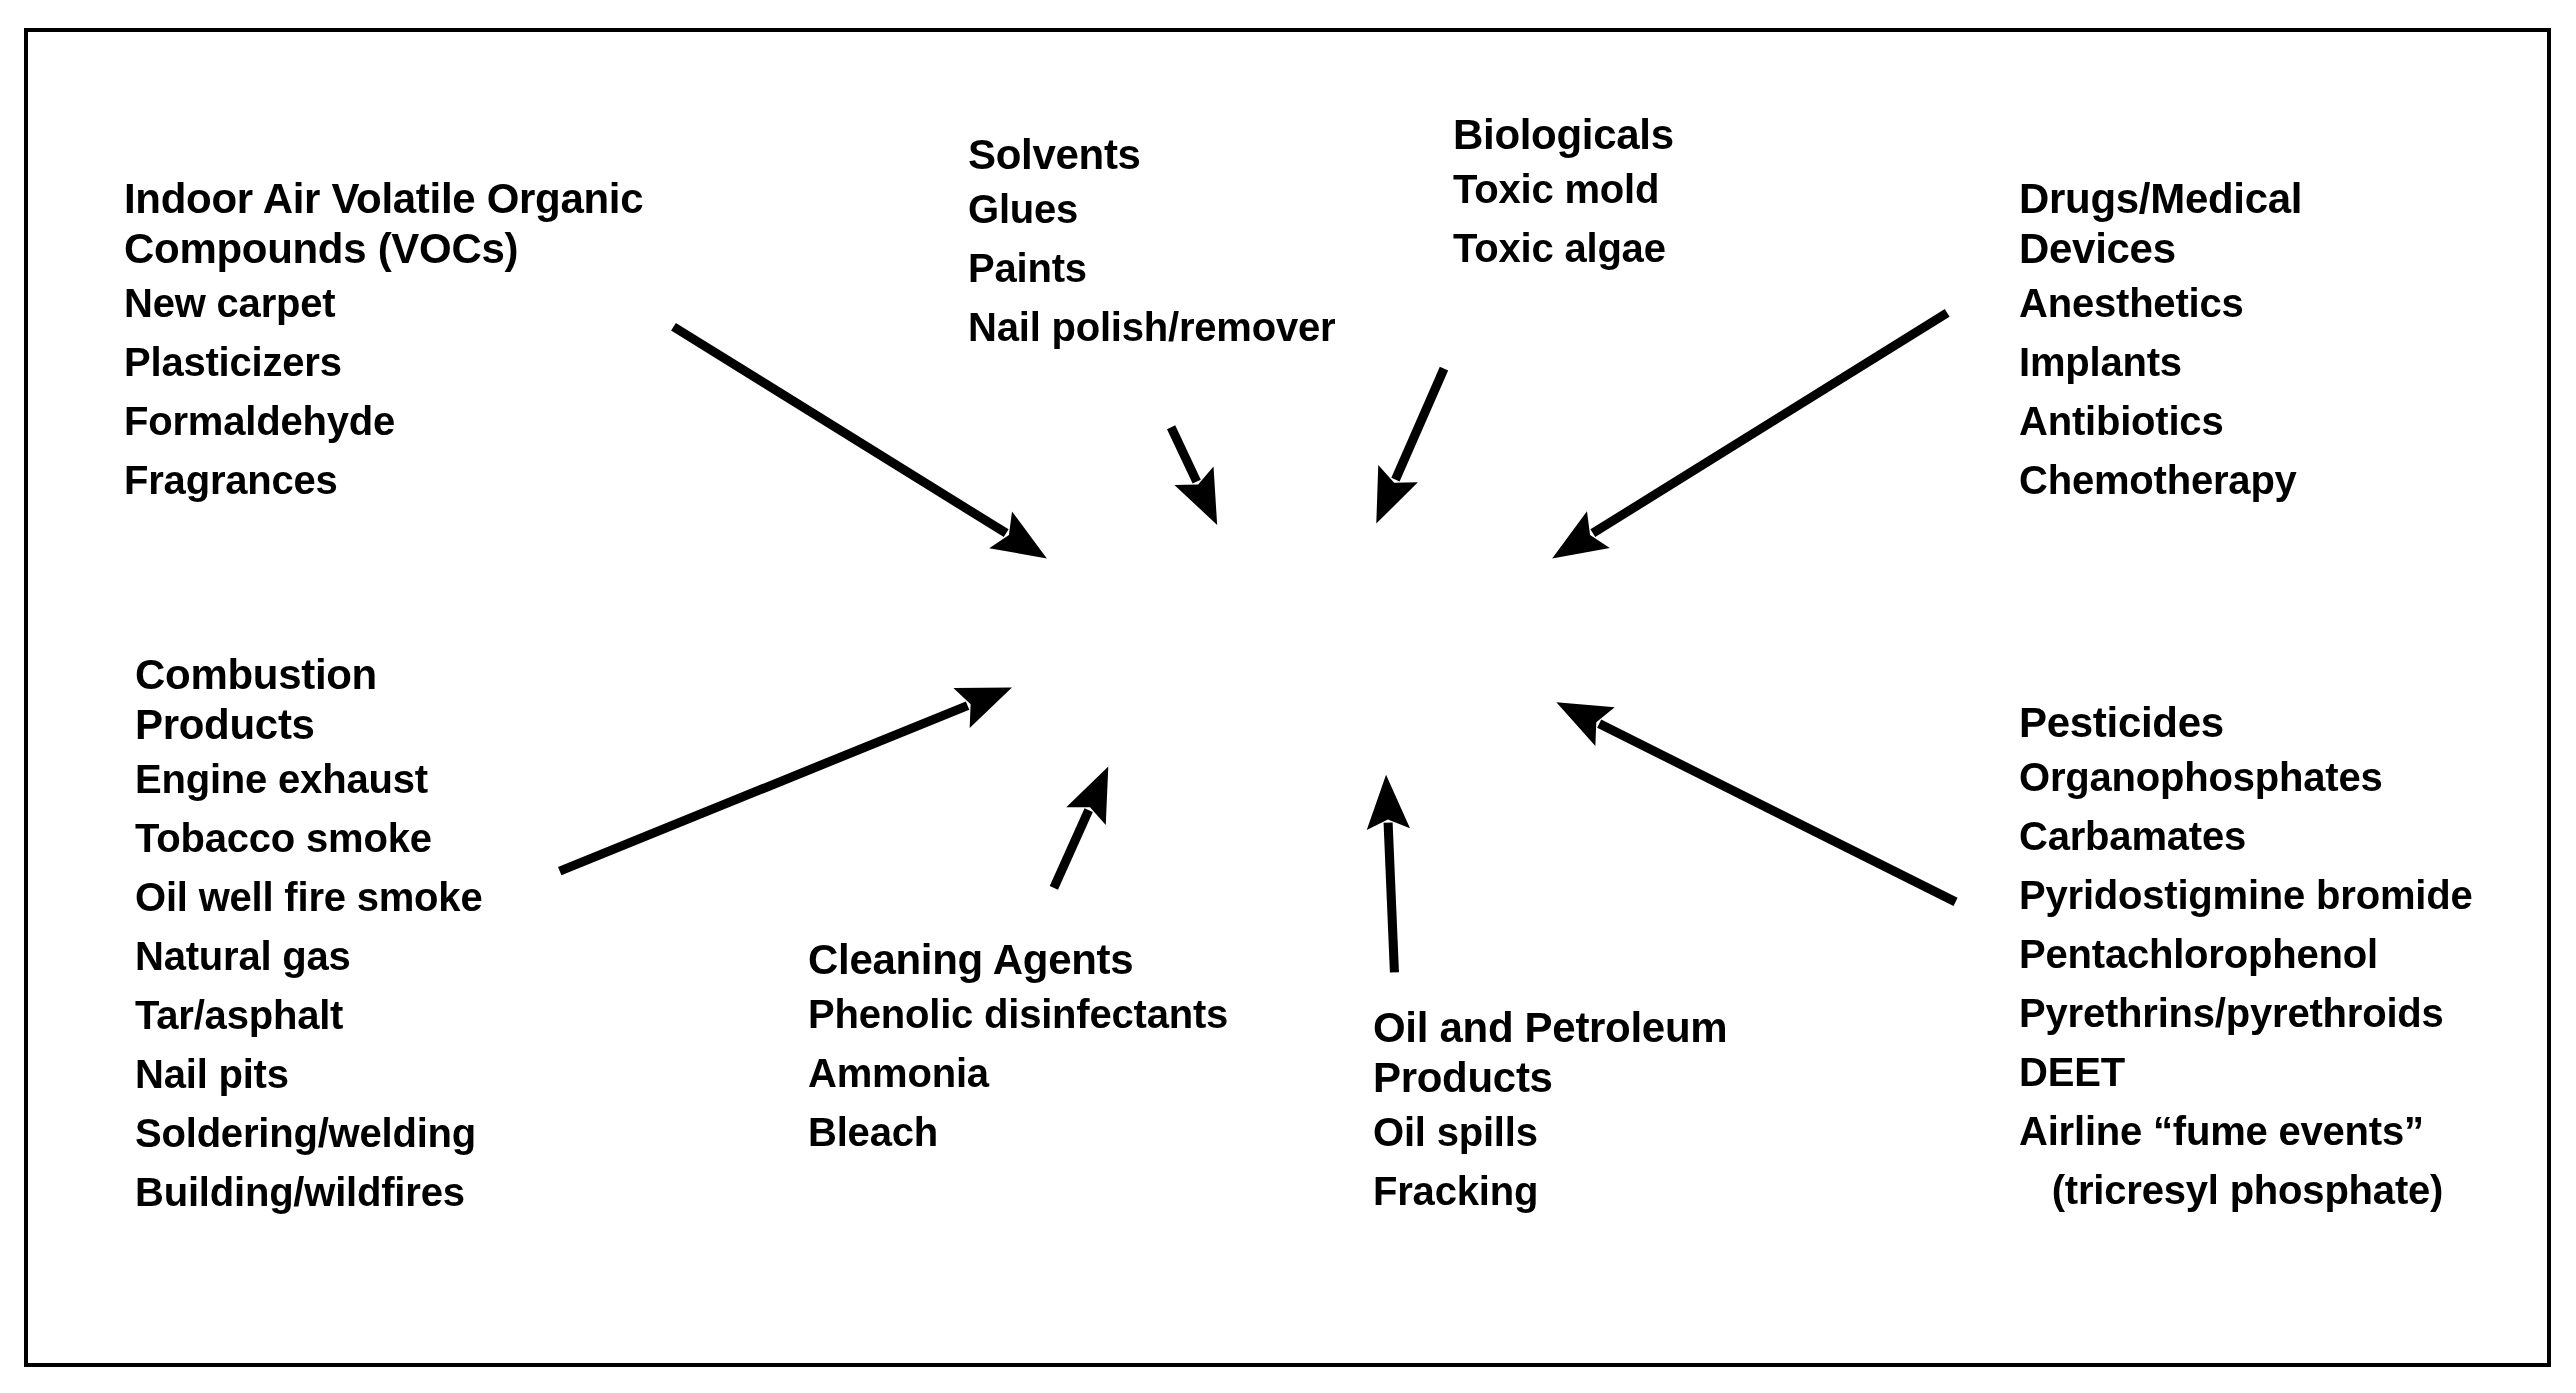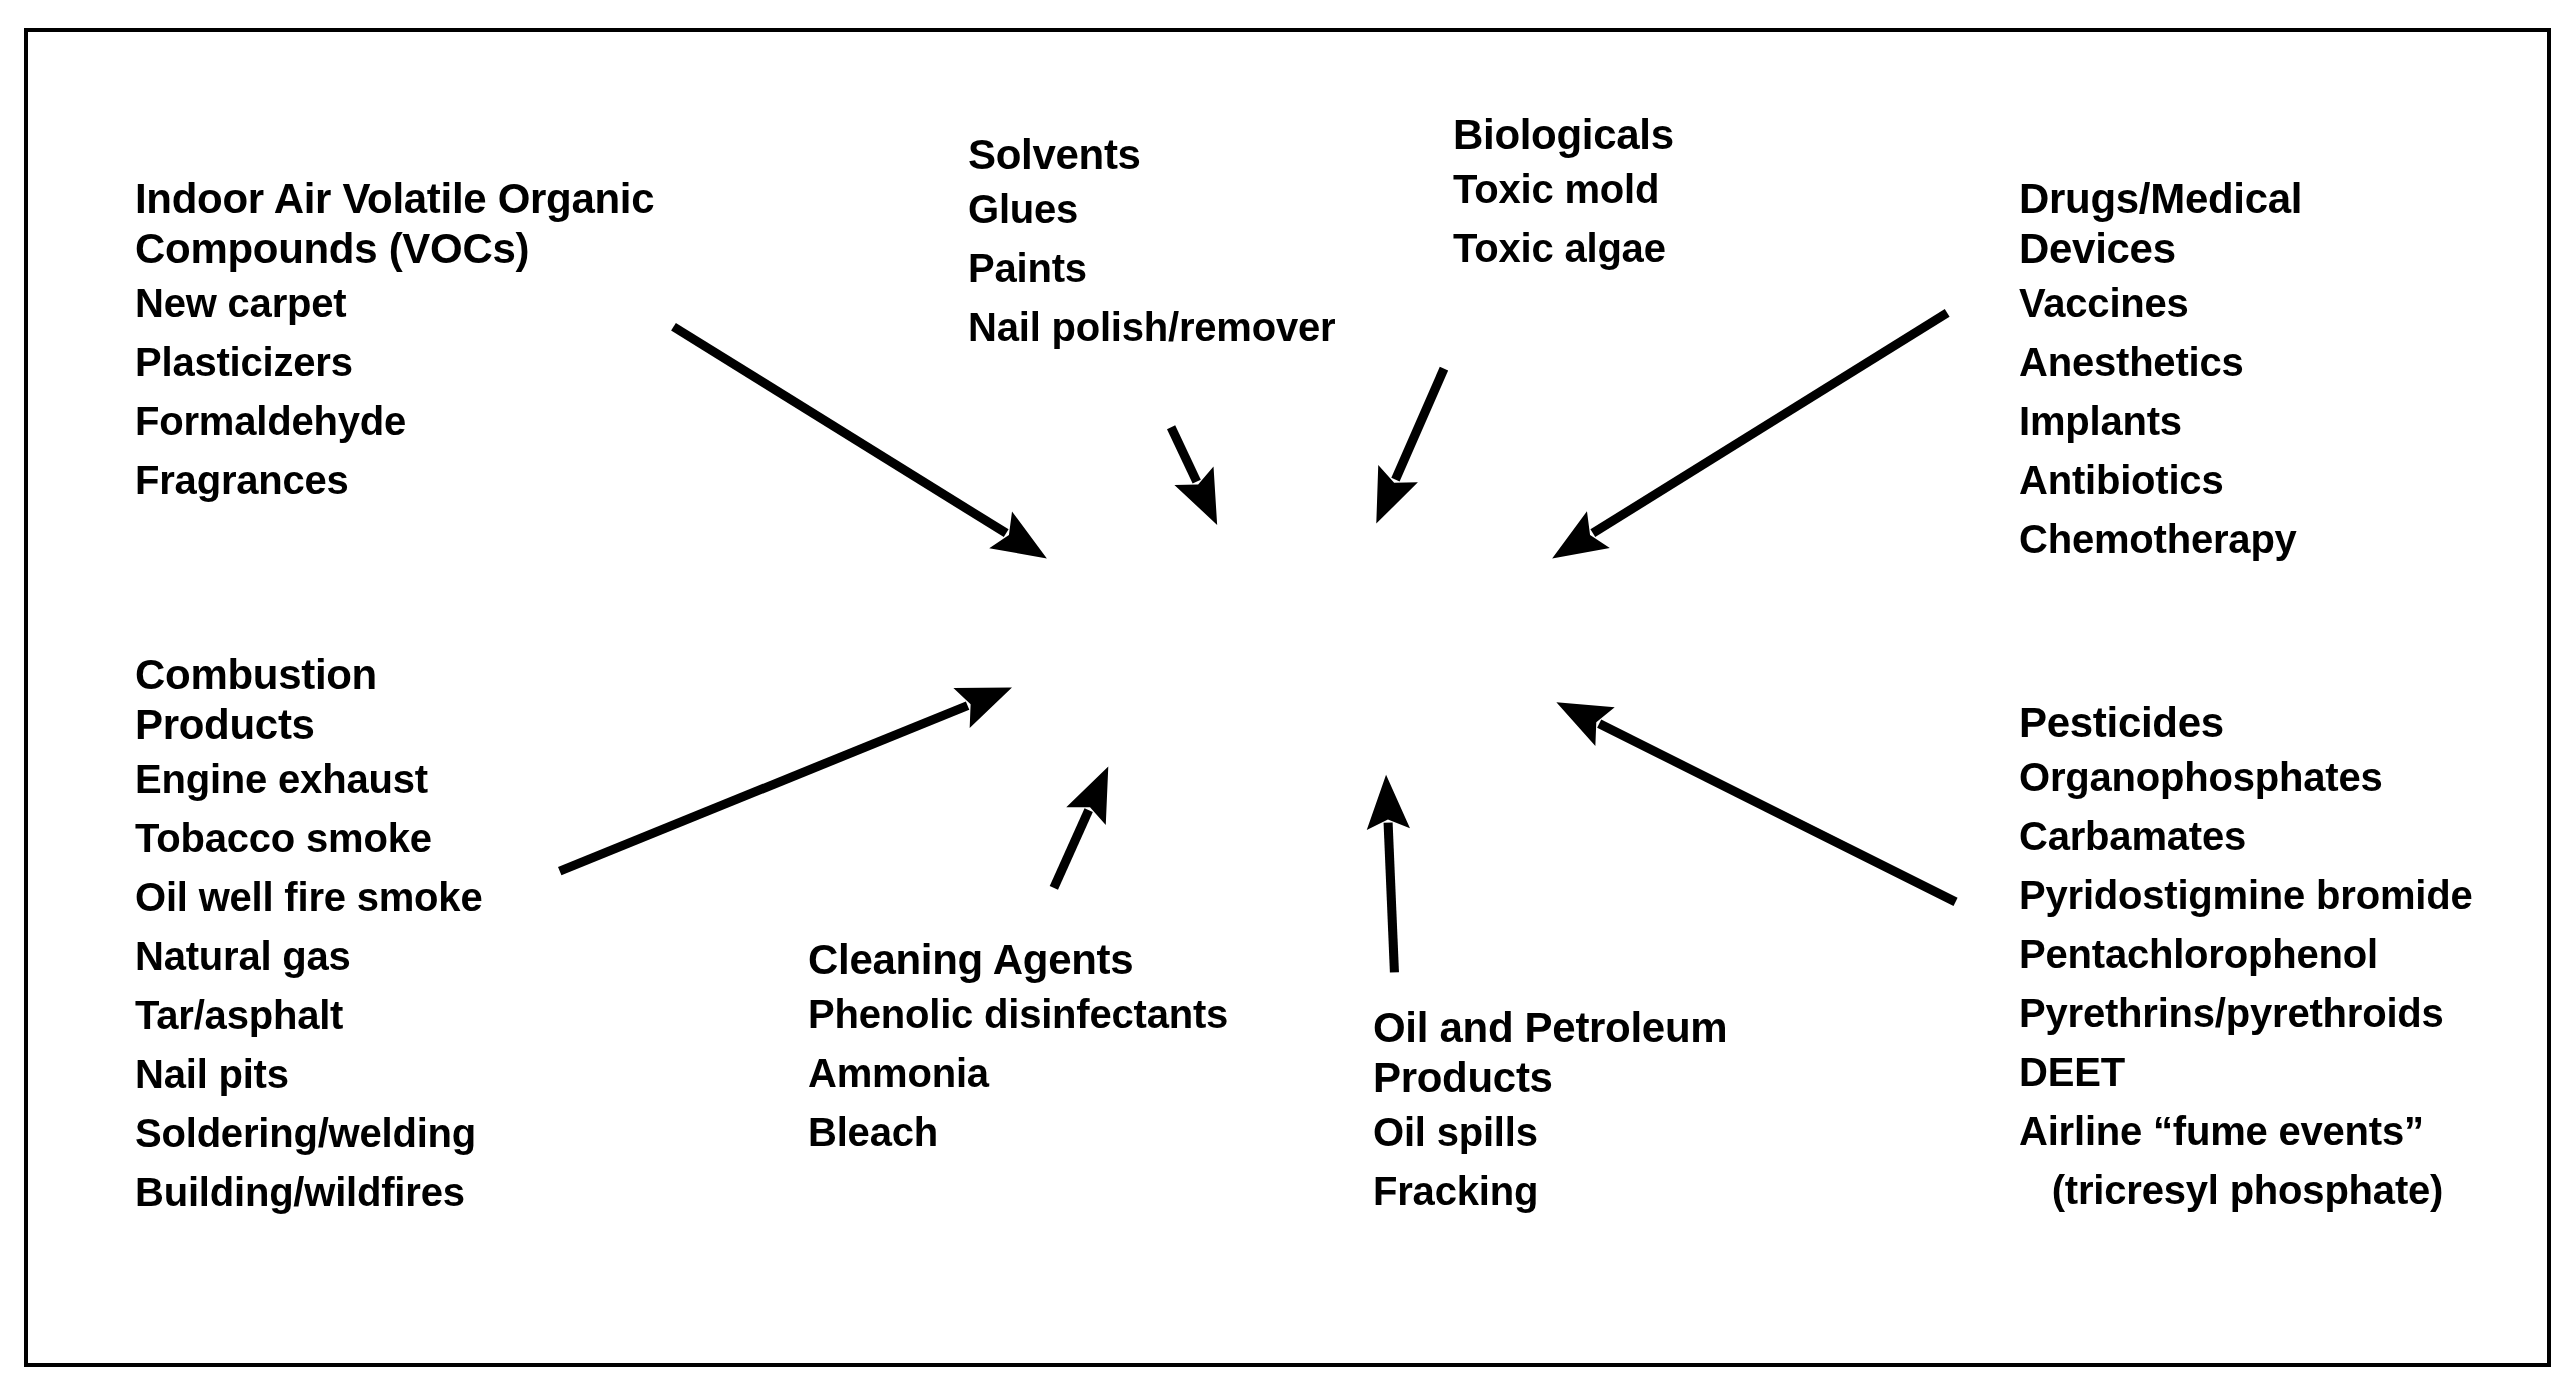--- a/index.html
+++ b/index.html
@@ -55,21 +55,21 @@
     position: absolute;
     left: 1189px;
     top: 590px;
     font-size: 105px;
     font-weight: bold;
     letter-spacing: 1.4px;
     line-height: 112px;
   }
 
   
-  #b-voc       { left: 135px;  top: 174px; }
+  #b-voc       { left: 124px;  top: 174px; }
   #b-solvents  { left: 968px; top: 110px; margin-top: 20px; }
   #b-bio       { left: 1453px; top: 110px; }
   #b-drugs     { left: 2019px; top: 174px; }
   #b-combust   { left: 135px;  top: 650px; }
   #b-pest      { left: 2019px; top: 698px; }
   #b-clean     { left: 808px; top: 935px; }
   #b-oilpet    { left: 1373px; top: 1003px; }
 </style>
 </head>
 <body>
@@ -131,21 +131,20 @@
 
   <div class="block" id="b-bio">
     <div class="head">Biologicals</div>
     <div class="item">Toxic mold</div>
     <div class="item">Toxic algae</div>
   </div>
 
   <div class="block" id="b-drugs">
     <div class="head">Drugs/Medical
 Devices</div>
-    <div class="item">Vaccines</div>
     <div class="item">Anesthetics</div>
     <div class="item">Implants</div>
     <div class="item">Antibiotics</div>
     <div class="item">Chemotherapy</div>
   </div>
 
   <div class="block" id="b-combust">
     <div class="head">Combustion
 Products</div>
     <div class="item">Engine exhaust</div>

